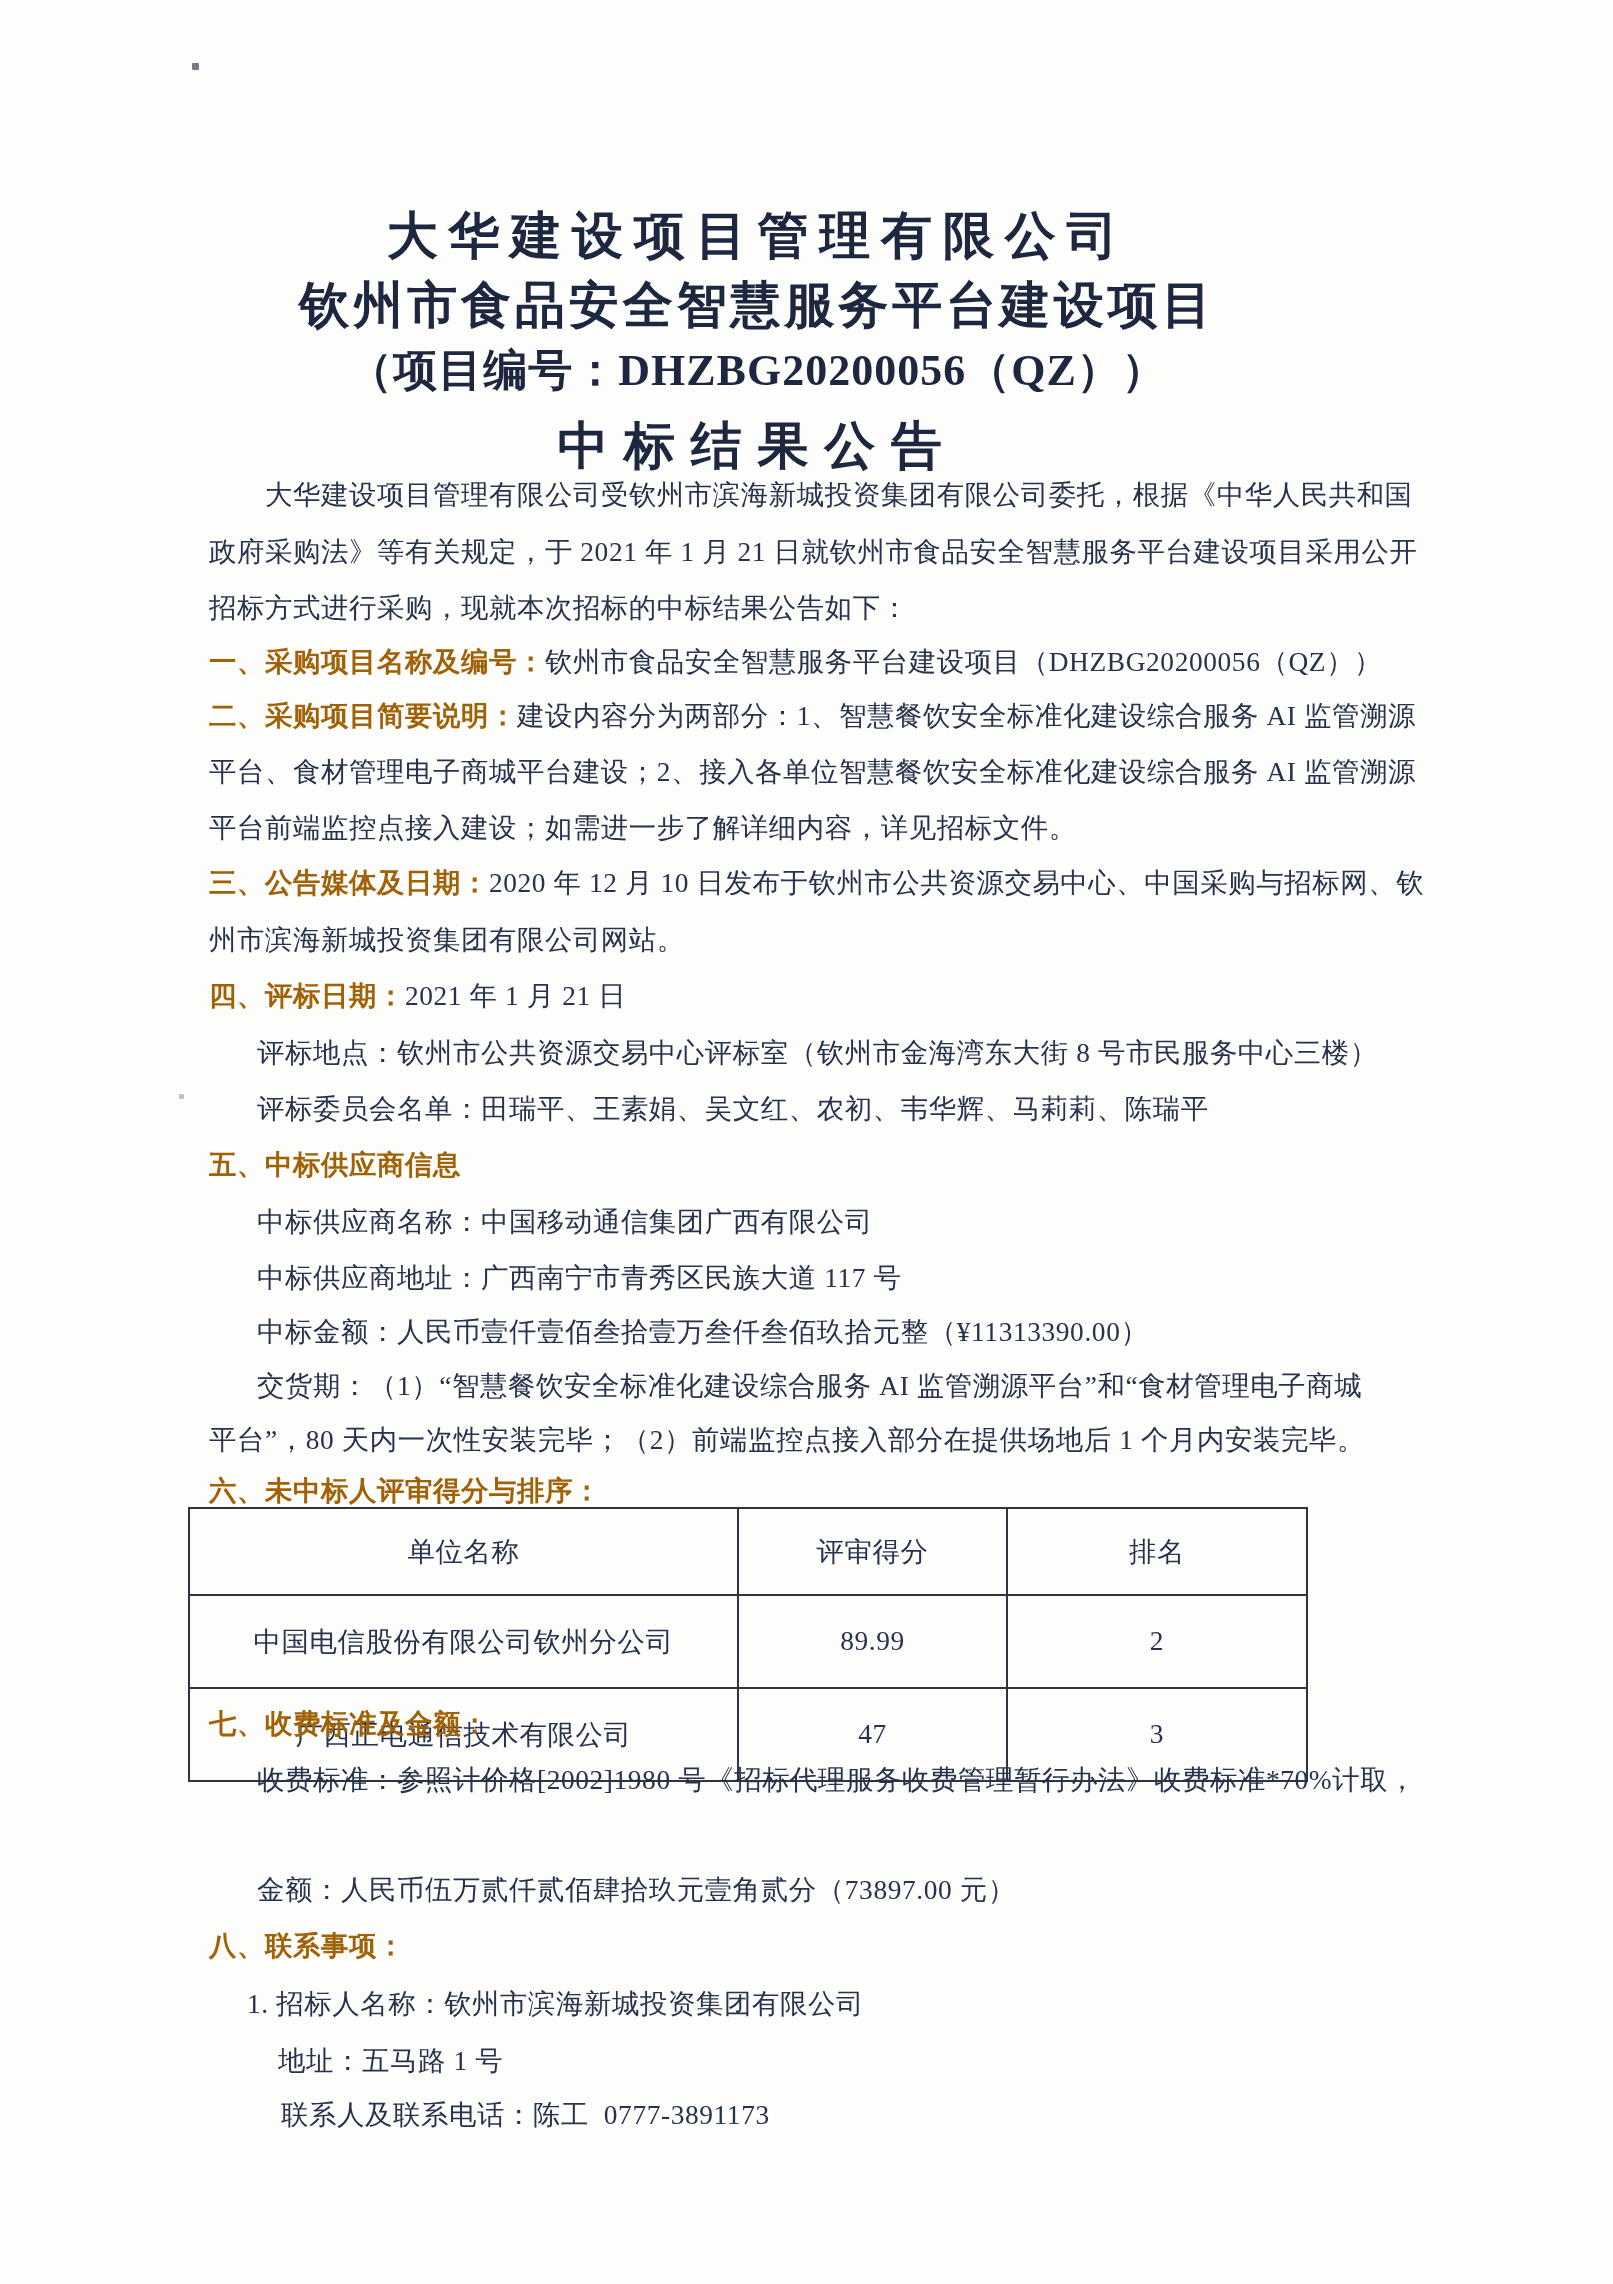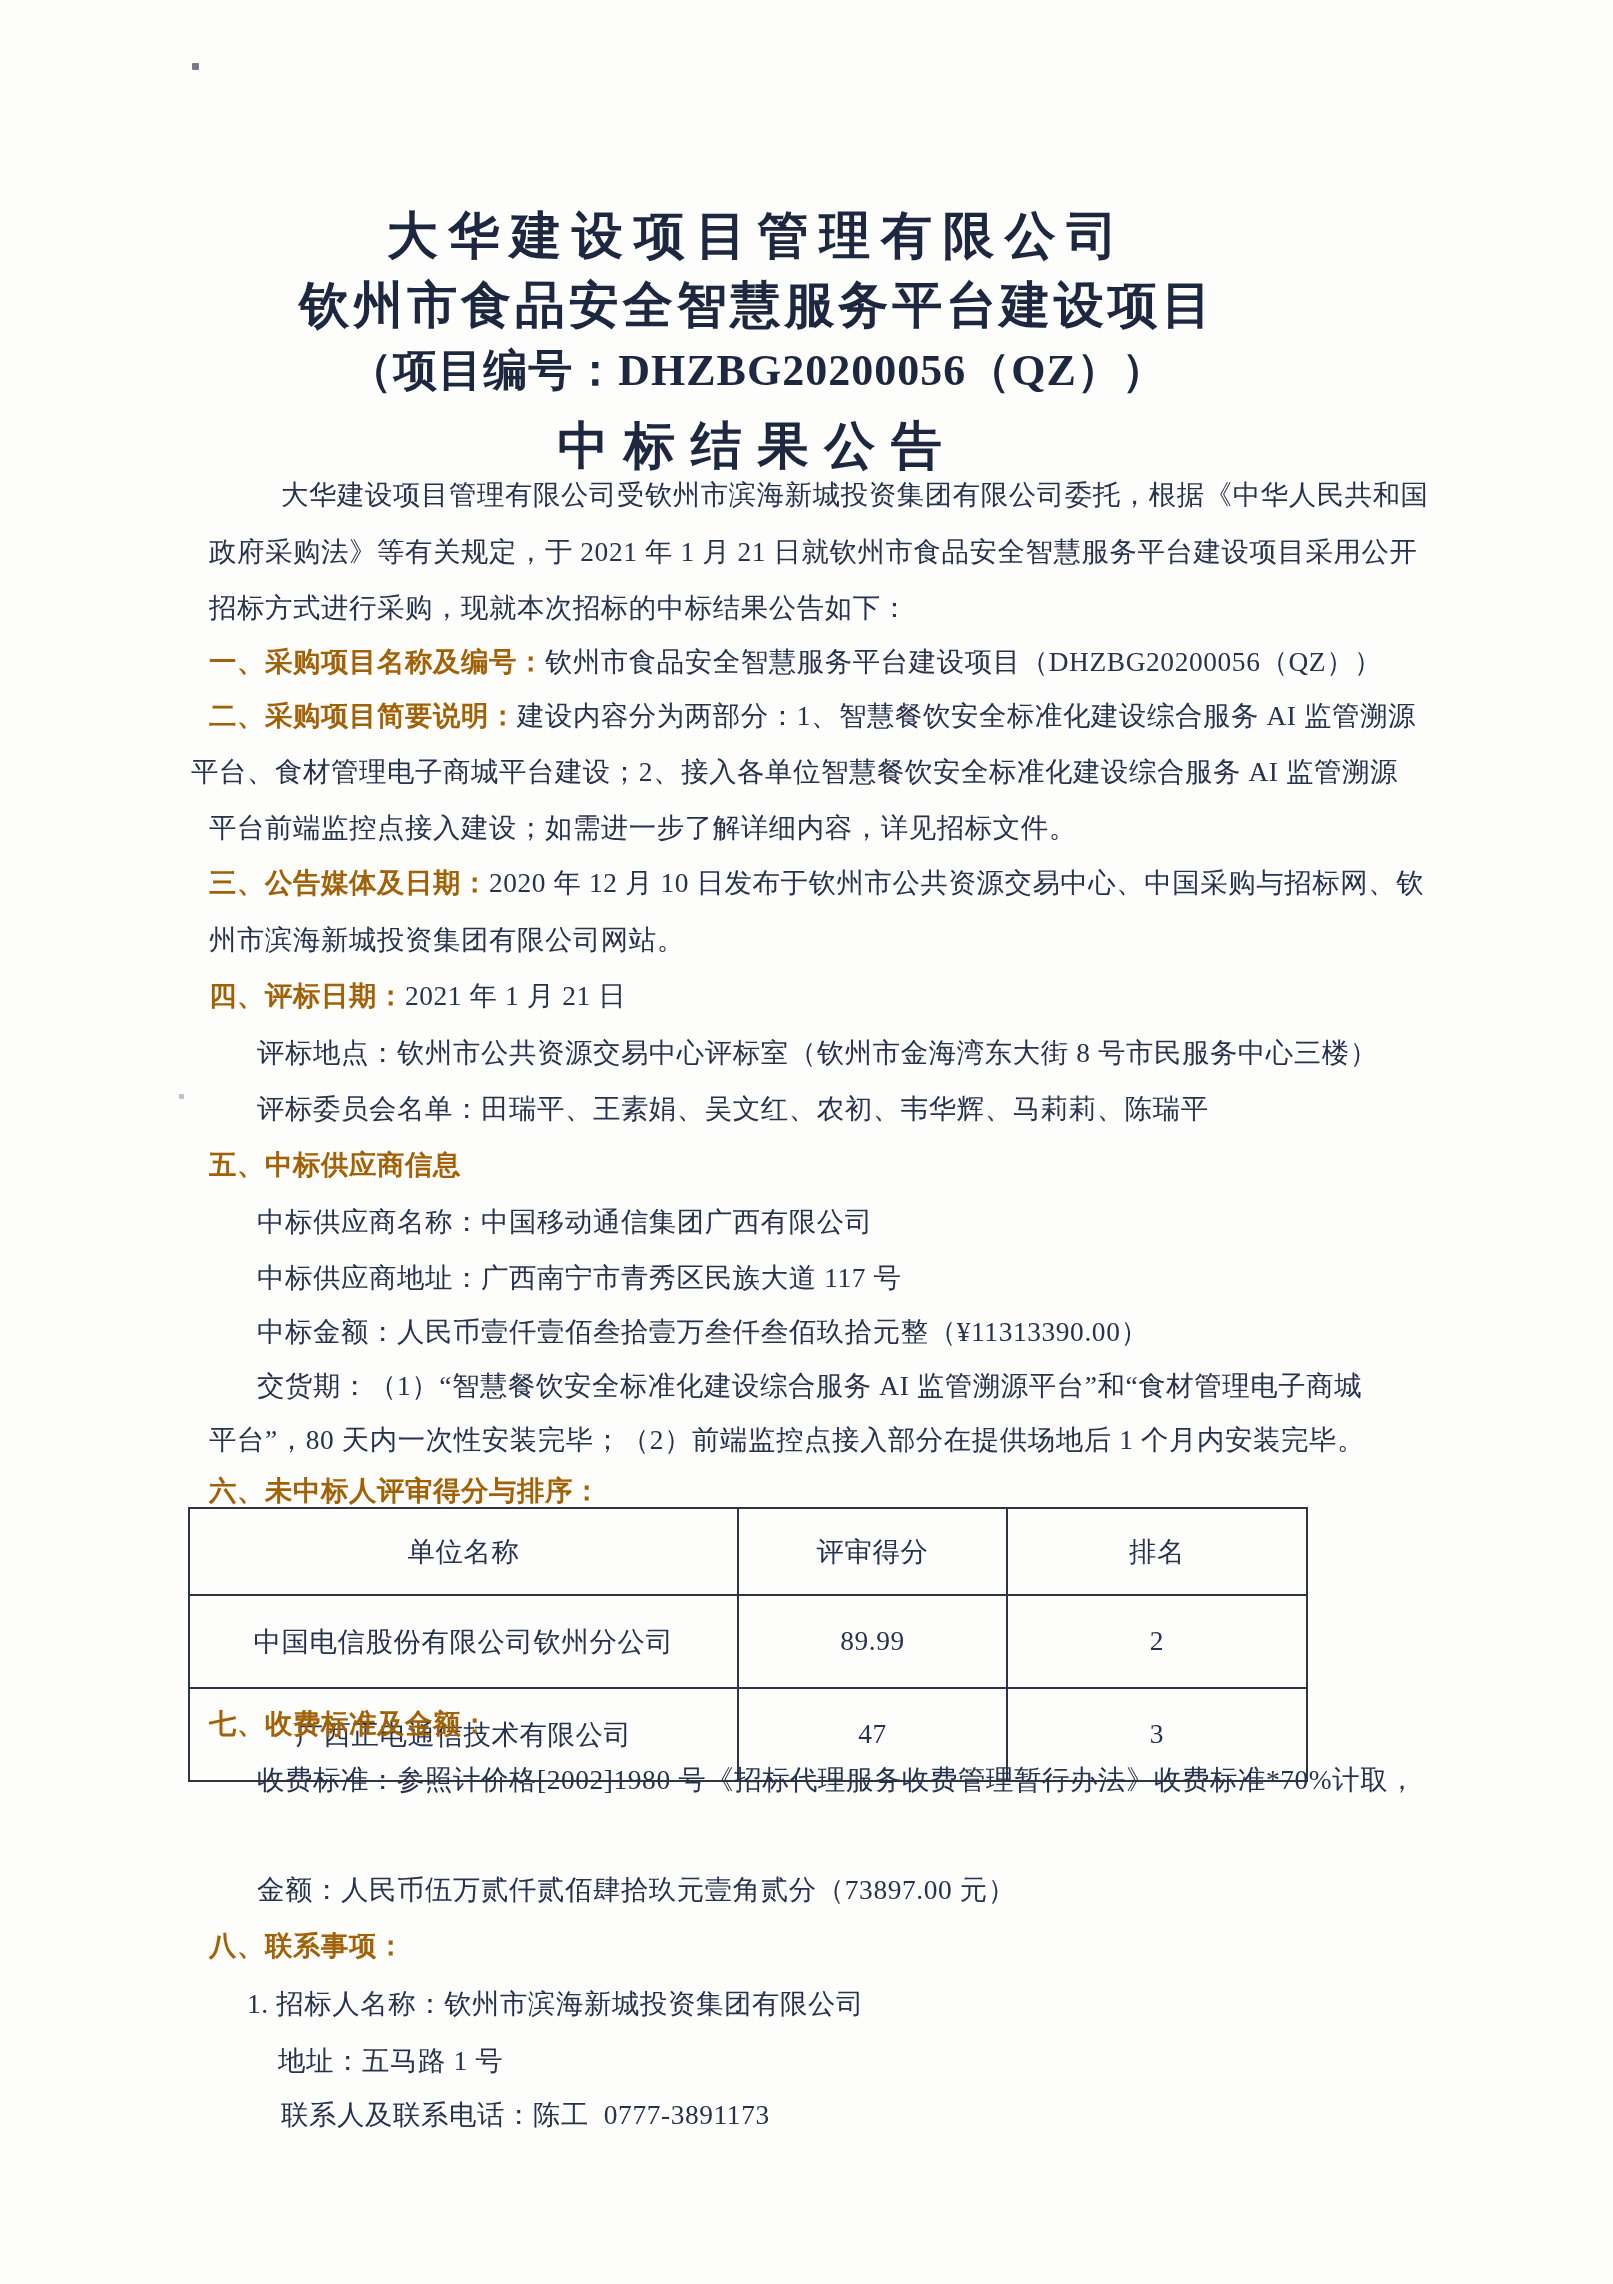--- a/index.html
+++ b/index.html
@@ -68,28 +68,28 @@
 <div class="page">
 
   <div class="speck speck1"></div>
   <div class="speck speck2"></div>
 
   <div class="t t2">钦州市食品安全智慧服务平台建设项目</div>
   <div class="t t1">大华建设项目管理有限公司</div>
   <div class="t t3">（项目编号：DHZBG20200056（QZ））</div>
   <div class="t t4">中标结果公告</div>
 
-  <div class="ln" style="left:265px; top:479px;margin-left:16px;">大华建设项目管理有限公司受钦州市滨海新城投资集团有限公司委托，根据《中华人民共和国</div>
+  <div class="ln" style="left:265px; top:479px;">大华建设项目管理有限公司受钦州市滨海新城投资集团有限公司委托，根据《中华人民共和国</div>
   <div class="ln" style="left:209px; top:536px;">政府采购法》等有关规定，于 2021 年 1 月 21 日就钦州市食品安全智慧服务平台建设项目采用公开</div>
   <div class="ln" style="left:209px; top:592px;">招标方式进行采购，现就本次招标的中标结果公告如下：</div>
 
   <div class="ln" style="left:209px; top:646px;"><span class="b">一、采购项目名称及编号：</span><span>钦州市食品安全智慧服务平台建设项目（DHZBG20200056（QZ））</span></div>
 
   <div class="ln" style="left:209px; top:700px;"><span class="b">二、采购项目简要说明：</span><span>建设内容分为两部分：1、智慧餐饮安全标准化建设综合服务 AI 监管溯源</span></div>
-  <div class="ln" style="left:191px; top:756px;">平台、食材管理电子商城平台建设；2、接入各单位智慧餐饮安全标准化建设综合服务 AI 监管溯源</div>
+  <div class="ln" style="left:209px; top:756px;">平台、食材管理电子商城平台建设；2、接入各单位智慧餐饮安全标准化建设综合服务 AI 监管溯源</div>
   <div class="ln" style="left:209px; top:812px;">平台前端监控点接入建设；如需进一步了解详细内容，详见招标文件。</div>
 
   <div class="ln" style="left:209px; top:867px;"><span class="b">三、公告媒体及日期：</span><span>2020 年 12 月 10 日发布于钦州市公共资源交易中心、中国采购与招标网、钦</span></div>
   <div class="ln" style="left:209px; top:924px;">州市滨海新城投资集团有限公司网站。</div>
 
   <div class="ln" style="left:209px; top:980px;"><span class="b">四、评标日期：</span><span>2021 年 1 月 21 日</span></div>
   <div class="ln" style="left:257px; top:1037px;">评标地点：钦州市公共资源交易中心评标室（钦州市金海湾东大街 8 号市民服务中心三楼）</div>
   <div class="ln" style="left:257px; top:1093px;">评标委员会名单：田瑞平、王素娟、吴文红、农初、韦华辉、马莉莉、陈瑞平</div>
 
   <div class="ln b" style="left:209px; top:1149px;">五、中标供应商信息</div>

